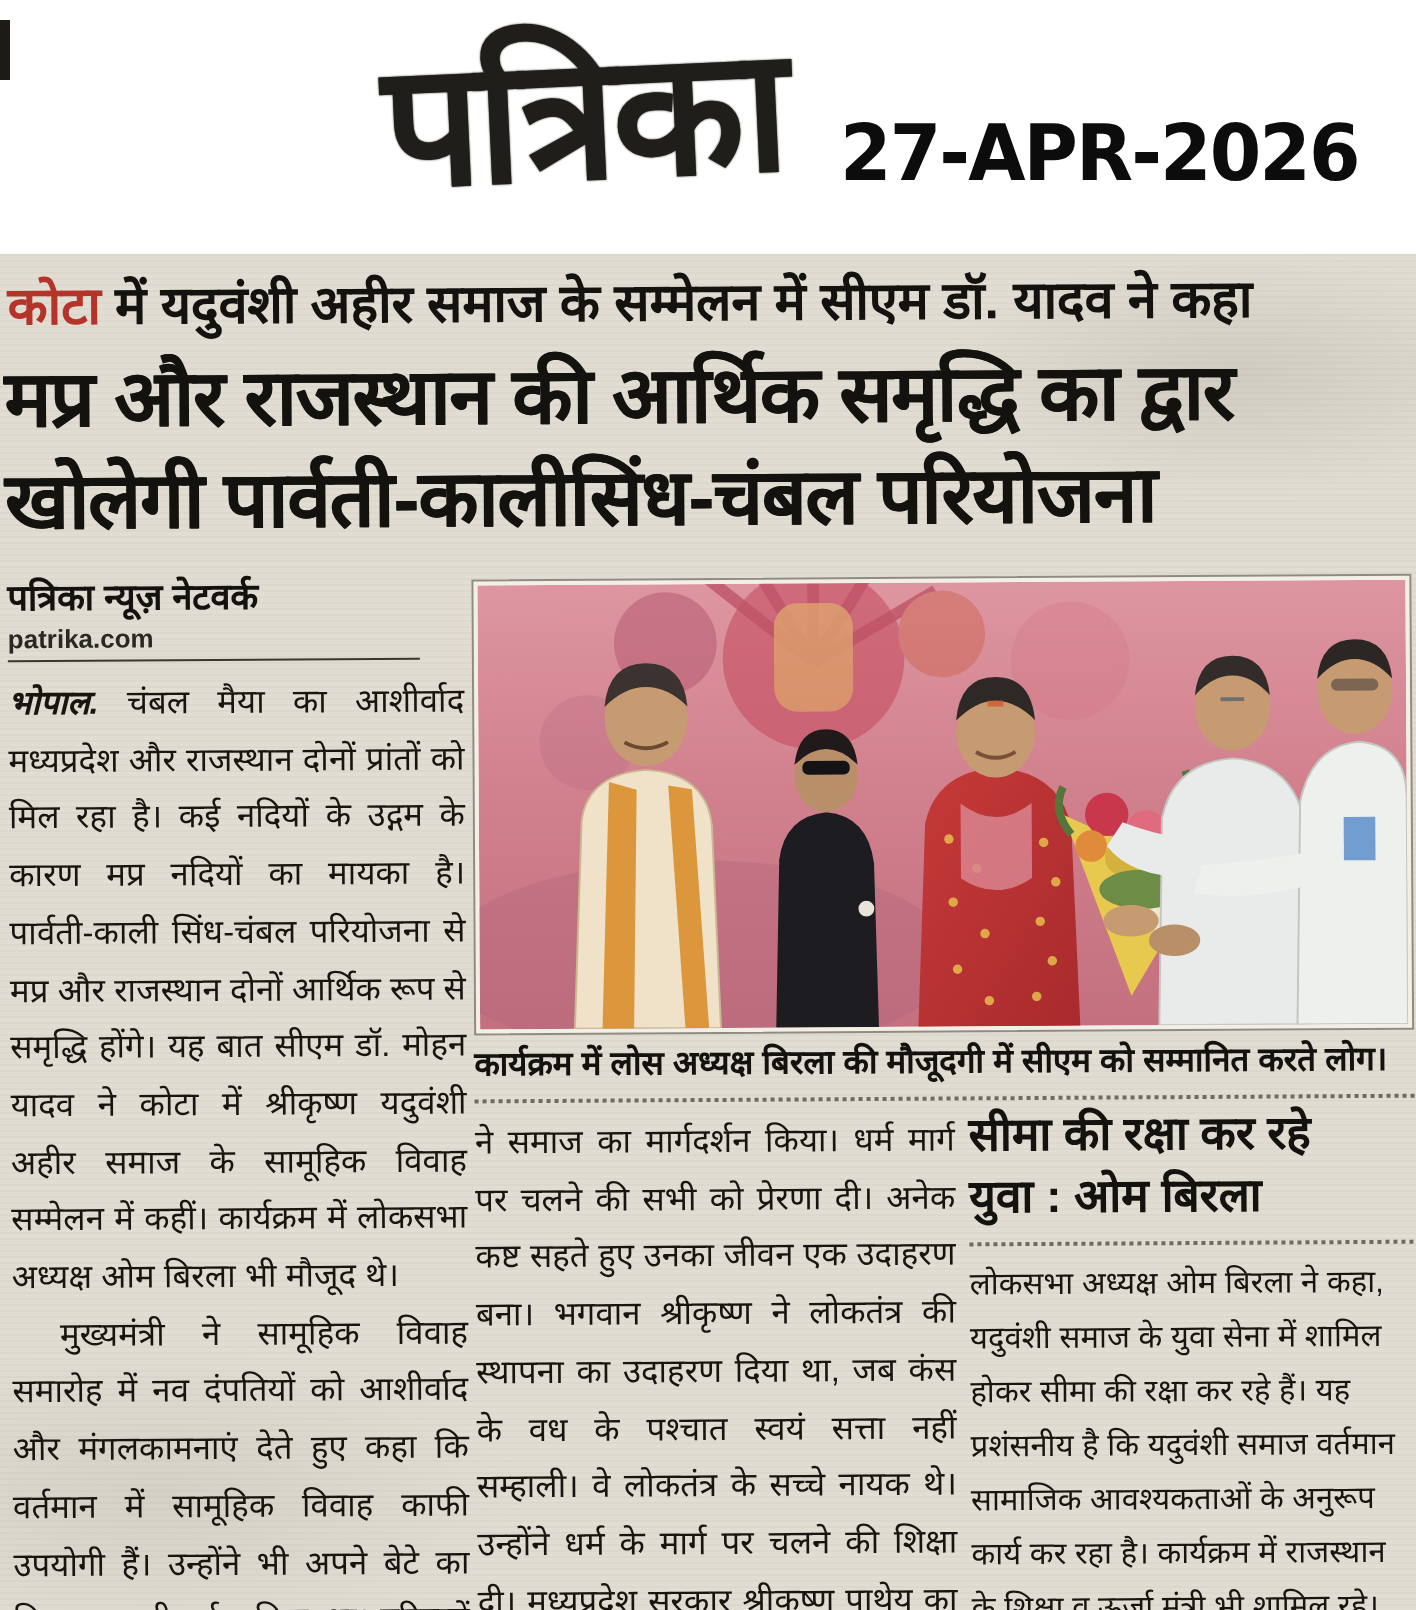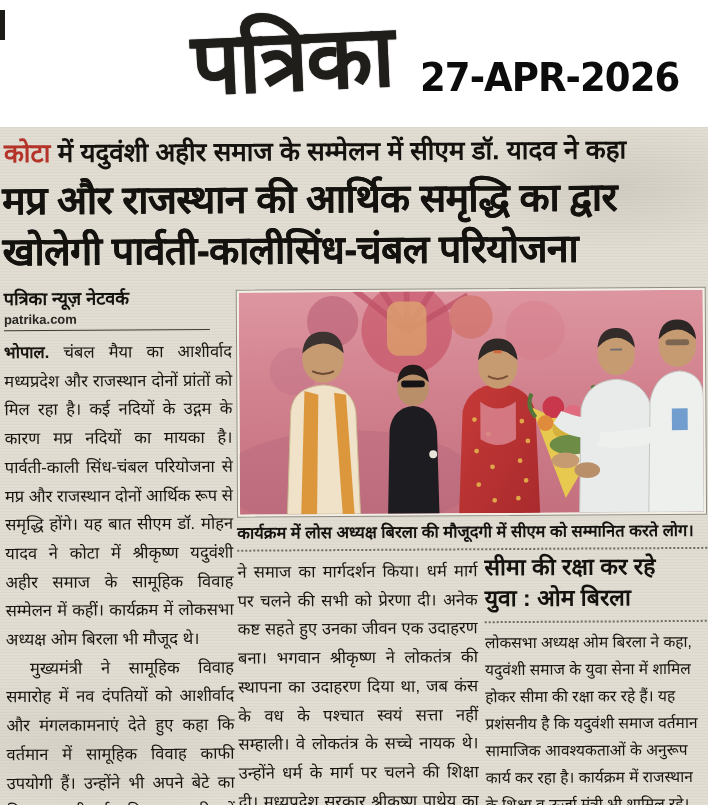--- a/index.html
+++ b/index.html
@@ -76,21 +76,21 @@
   .byline-agency { font-size: 18px; font-weight: 800; line-height: 24px; color: #14120e; }
   .byline-site {
     font-size: 13px; font-weight: 700; line-height: 17px; color: #2a2823;
     border-bottom: 1.5px solid #3a372f; padding-bottom: 2px; width: 206px;
     margin-bottom: 7px;
   }
   .bodytext {
     font-size: 16.5px; line-height: 28.7px; text-align: justify; color: #181510;
   }
   .bodytext .para2 { text-indent: 24px; }
-  .dateline { font-weight: 800; }
+  .dateline { font-weight: 800; font-style: italic; }
 
   .photo-frame {
     position: absolute; left: 237px; top: 4px; width: 470px; height: 228px;
     background: #f2efe7; border: 1px solid #8f8b80; padding: 2px;
   }
   .photo-frame svg { display: block; width: 100%; height: 100%; }
 
   .caption {
     position: absolute; left: 237px; top: 236px; width: 470px;
     font-size: 16.5px; line-height: 22px; font-weight: 700; color: #14120e;

